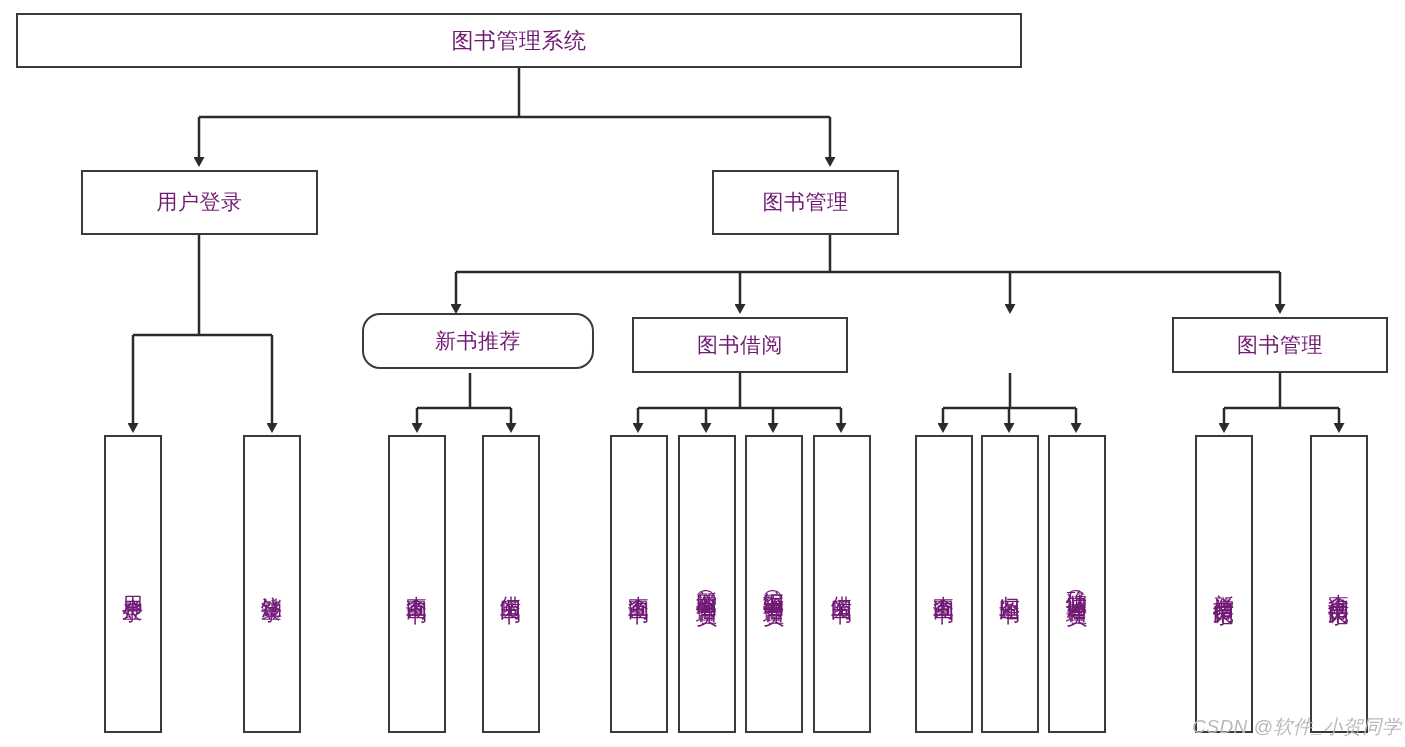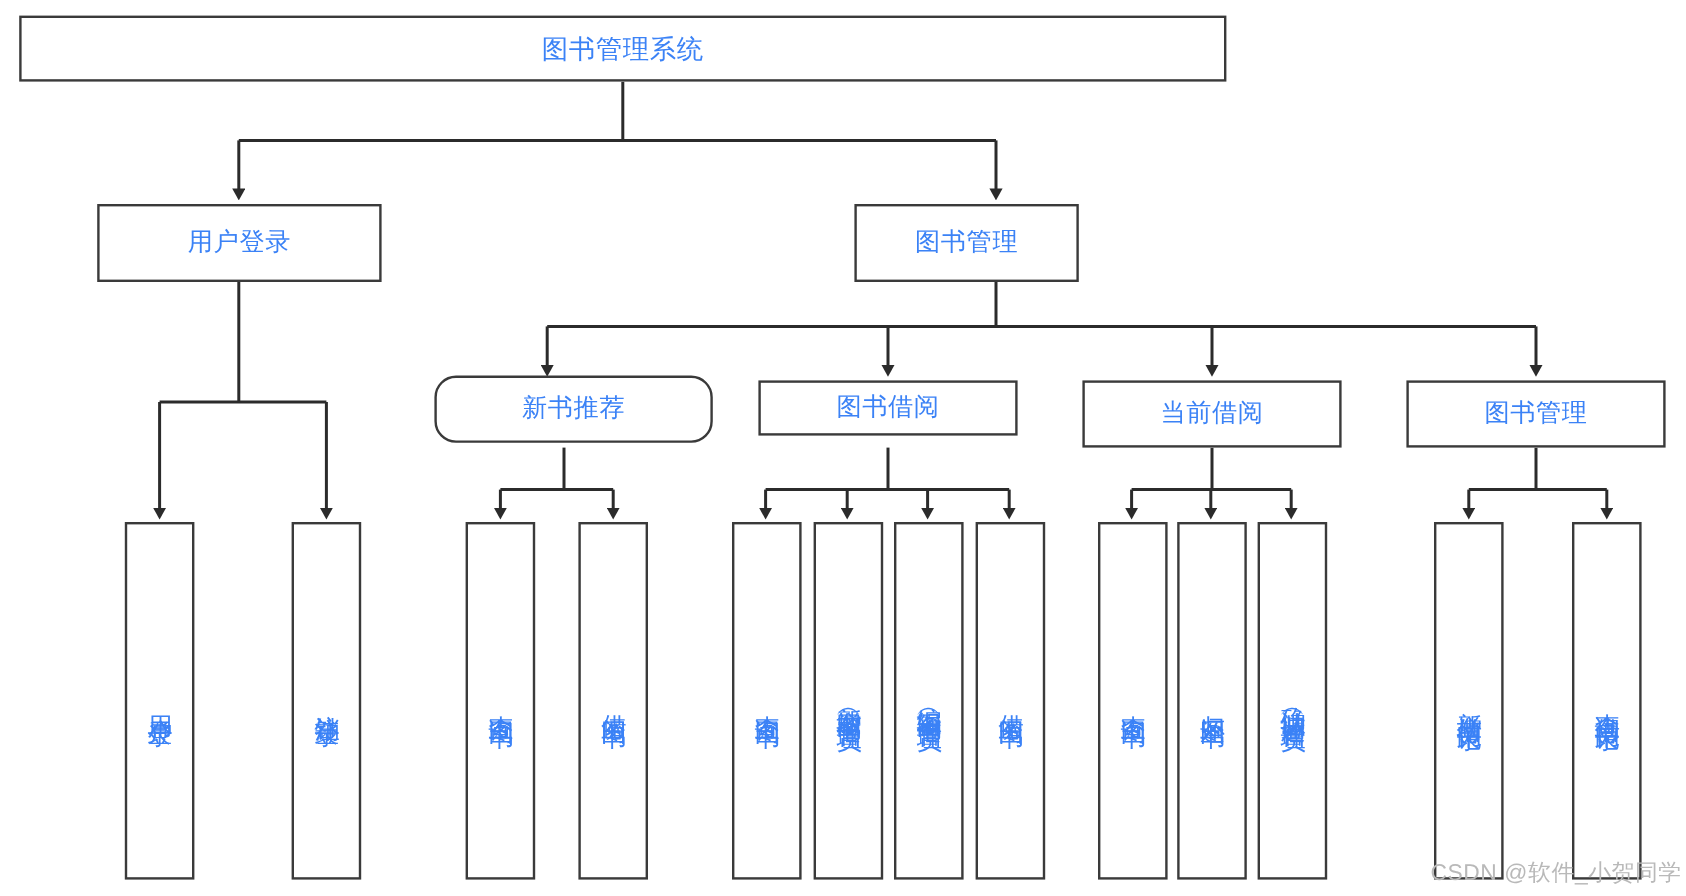--- a/index.html
+++ b/index.html
@@ -26,21 +26,21 @@
     pointer-events: none;
   }
   .node {
     position: absolute;
     box-sizing: border-box;
     border: 2.5px solid #3a3a3a;
     background: #ffffff;
     display: flex;
     align-items: center;
     justify-content: center;
-    color: #3b82f6;
+    color: #701a75;
   }
   .node .label {
     line-height: 1.18;
     letter-spacing: 0.5px;
     white-space: nowrap;
   }
   .node.h .label {
     font-size: 21px;
   }
   .node.root .label {
@@ -59,20 +59,21 @@
     white-space: nowrap;
     max-height: 290px;
   }
   .watermark {
     position: absolute;
     color: #b9b9b9;
     font-size: 19px;
     letter-spacing: 0.5px;
     white-space: nowrap;
     user-select: none;
+    font-style: italic;
   }
 </style>
 </head>
 <body>
 
 <div id="canvas">
 
   <svg class="wires" viewBox="0 0 1405 747">
     <defs>
       <marker id="arrow" markerWidth="10" markerHeight="11" refX="1" refY="5.5" orient="auto" markerUnits="userSpaceOnUse">
@@ -130,25 +131,22 @@
   <div class="node h" style="left:81px; top:170px; width:237px; height:65px;">
     <span class="label">用户登录</span>
   </div>
   <div class="node h" style="left:712px; top:170px; width:187px; height:65px;">
     <span class="label">图书管理</span>
   </div>
 
   <div class="node h" style="left:362px; top:313px; width:232px; height:56px;border-radius:18px;">
     <span class="label">新书推荐</span>
   </div>
-  <div class="node h" style="left:632px; top:317px; width:216px; height:46px;">
+  <div class="node h" style="left:632px; top:317px; width:216px; height:56px;">
     <span class="label">图书借阅</span>
-  </div>
-  <div class="node h" style="left:902px; top:317px; width:216px; height:56px;">
-    <span class="label">当前借阅</span>
   </div>
   <div class="node h" style="left:1172px; top:317px; width:216px; height:56px;">
     <span class="label">图书管理</span>
   </div>
 
   <div class="node v" style="left:104px; top:435px; width:58px; height:298px;">
     <span class="label">用户登录</span>
   </div>
   <div class="node v" style="left:243px; top:435px; width:58px; height:298px;">
     <span class="label">注销登录</span>

